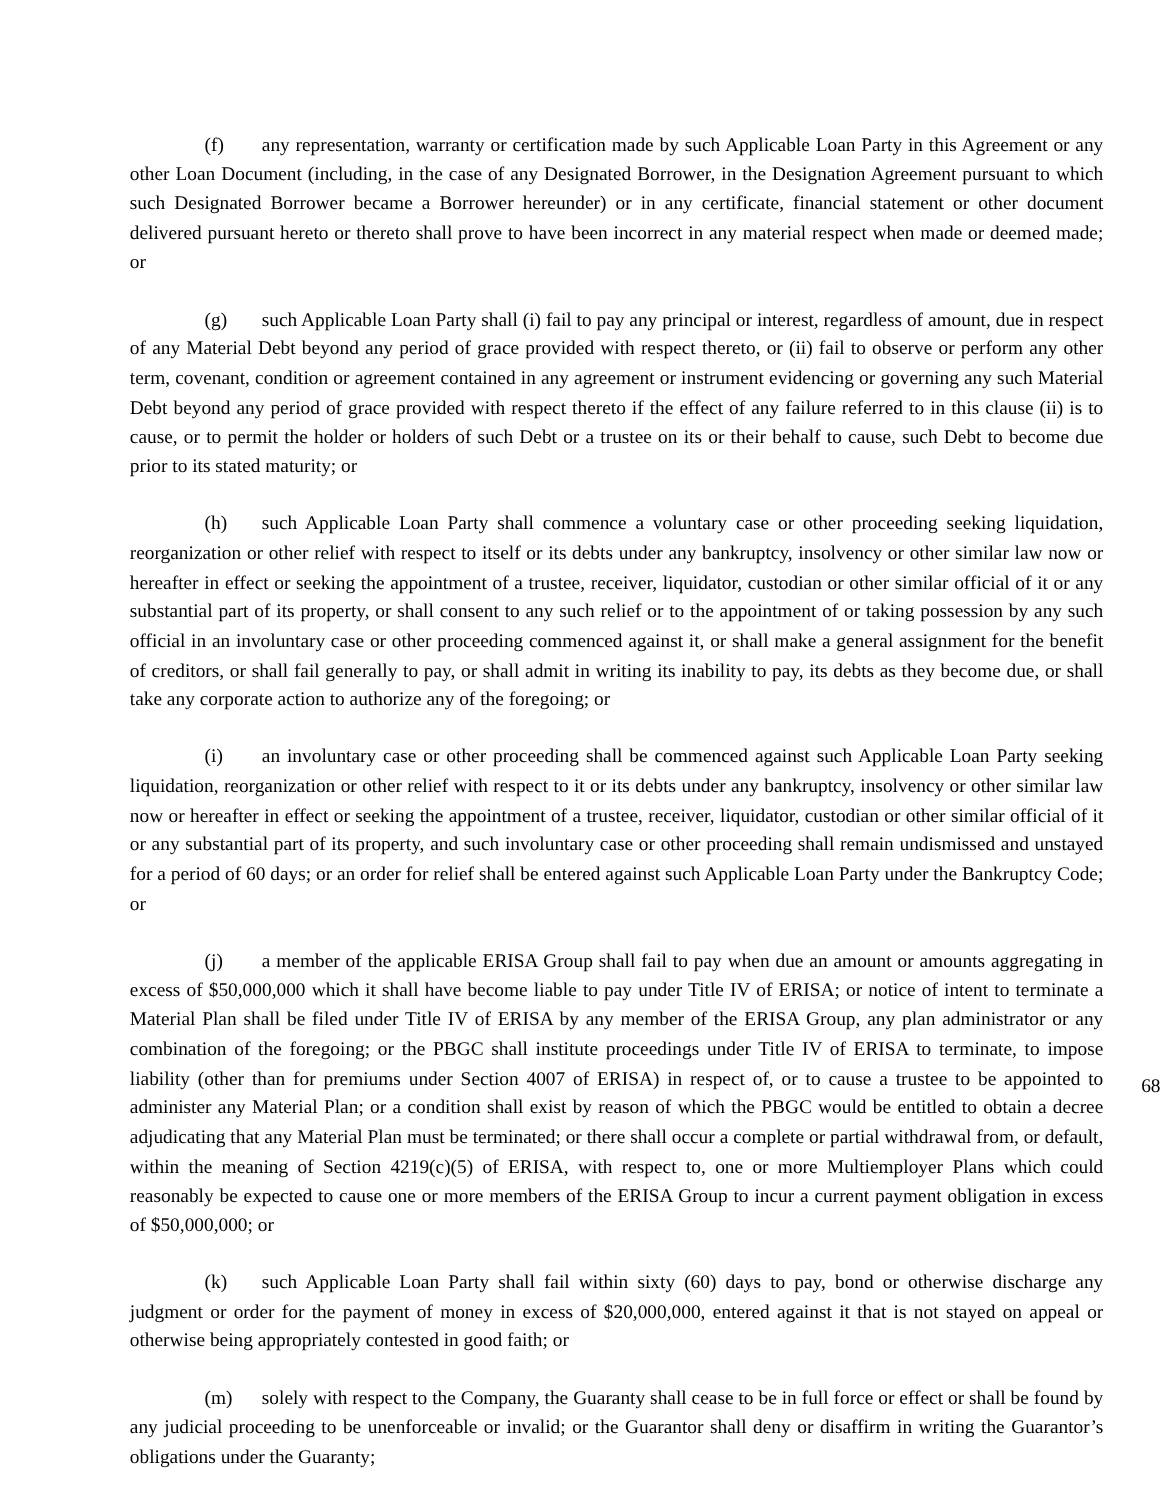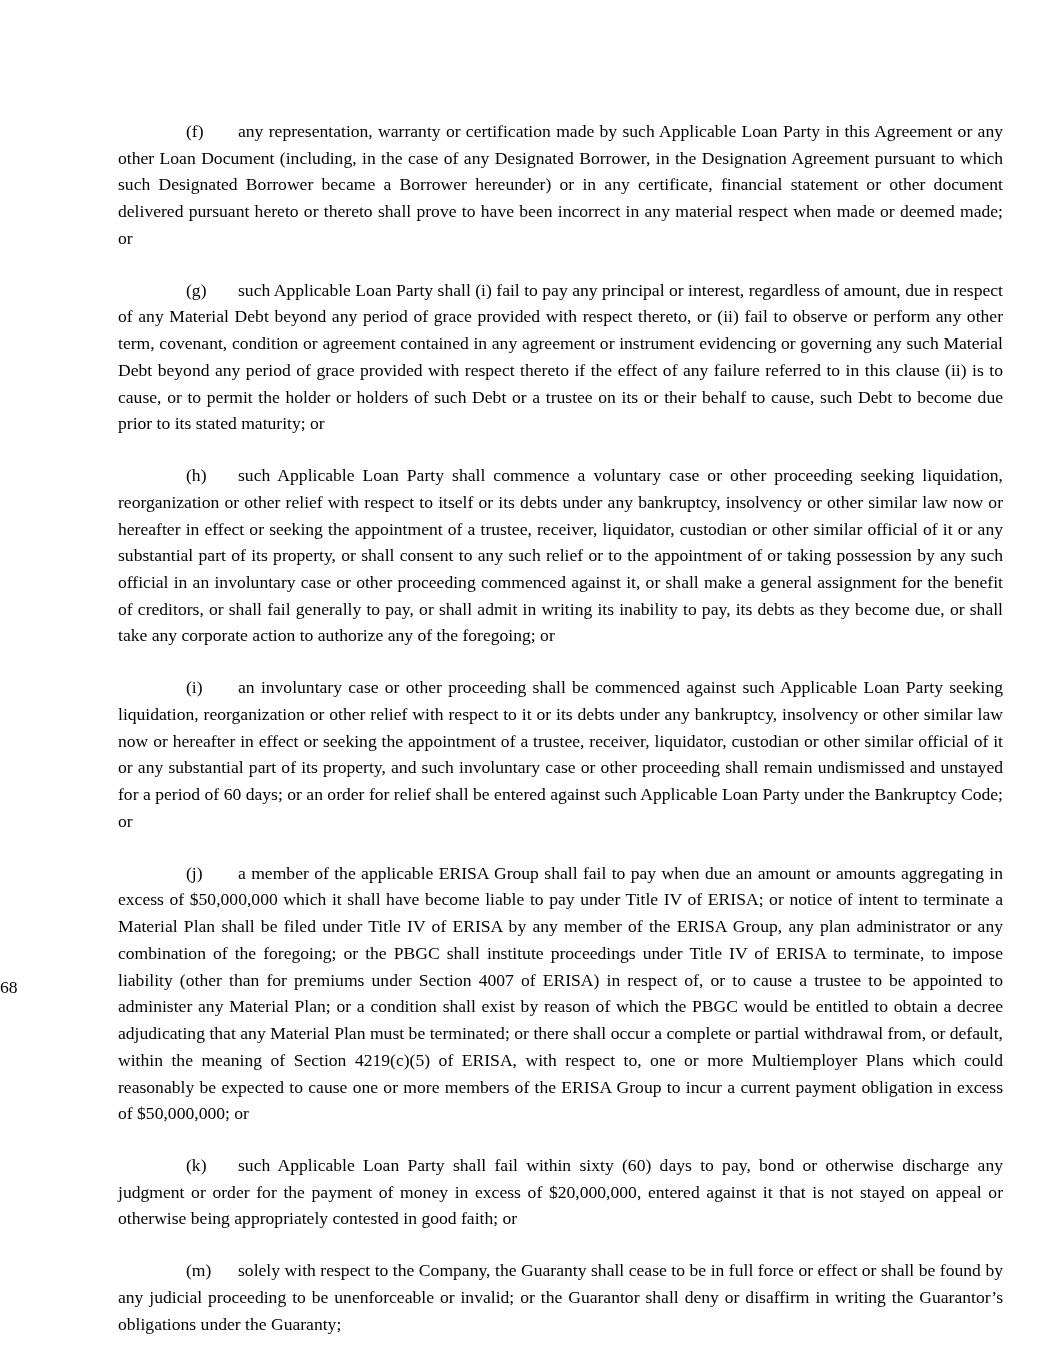--- a/index.html
+++ b/index.html
@@ -33,21 +33,21 @@
   .para .lbl {
     display: inline-block;
     width: 52px;
     margin-left: 68px;
   }
   .page-number {
     position: absolute;
     left: 0;
     right: 0;
     bottom: 68px;
-    text-align: left;
+    text-align: right;
     font-size: 17.6px;
   }
 </style>
 </head>
 <body>
 
 <div class="page">
 
   <div class="body-text">
 

